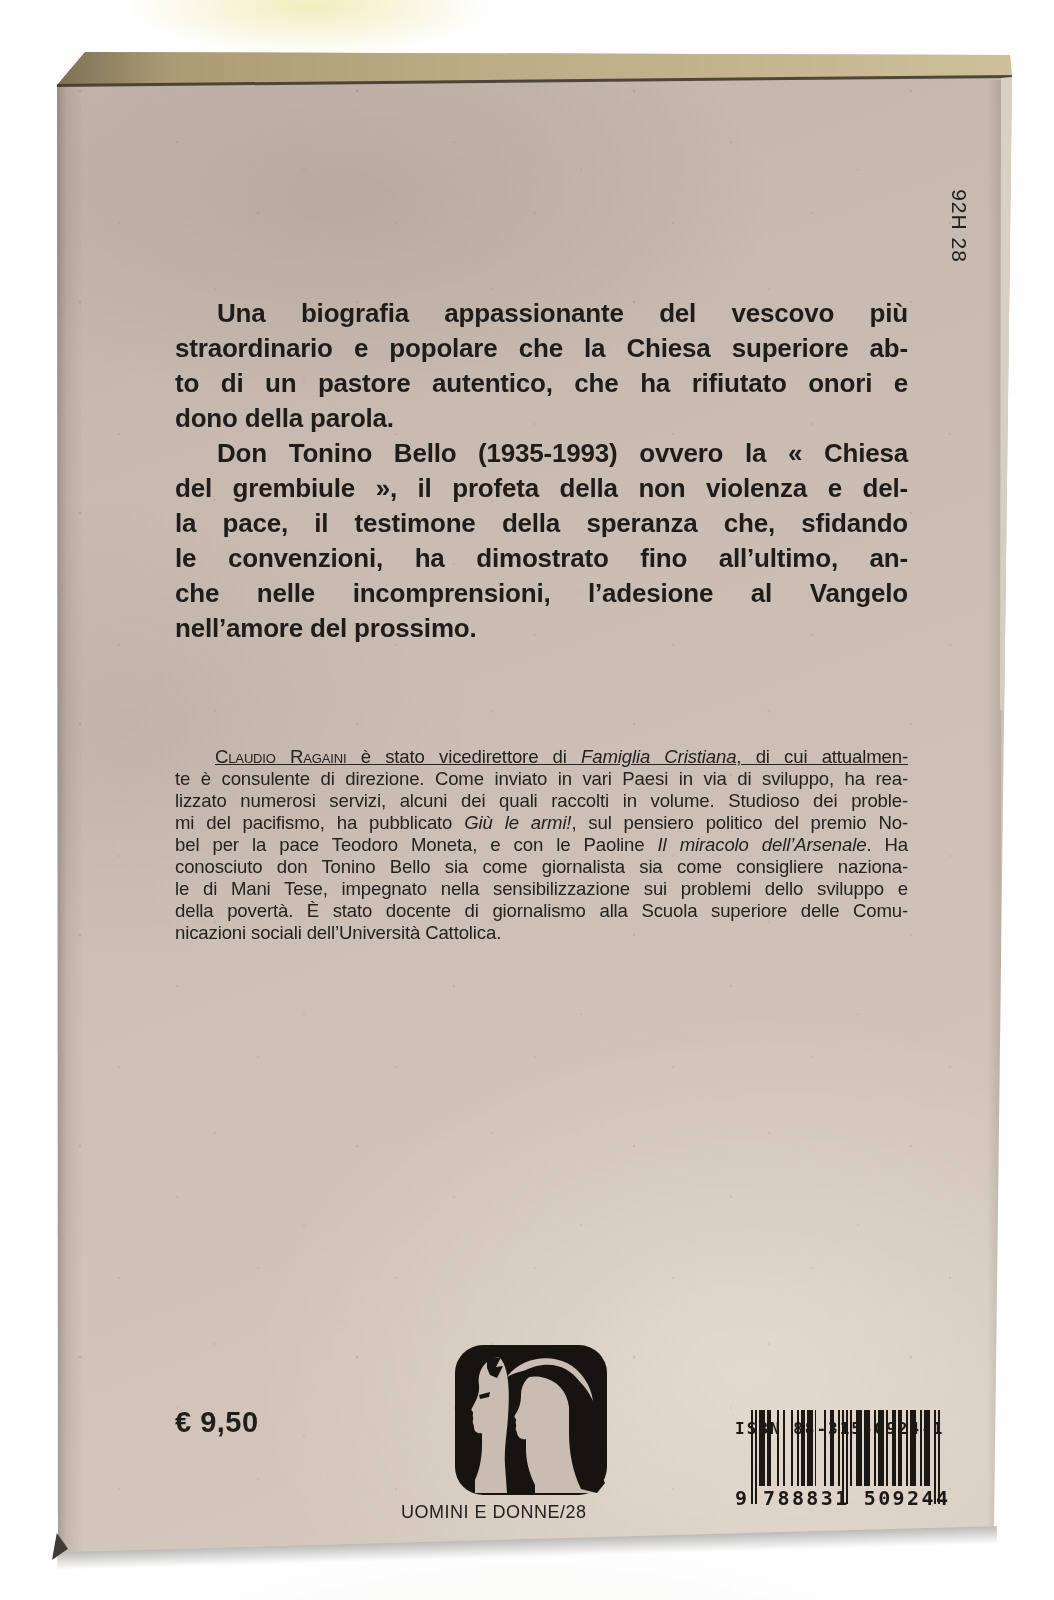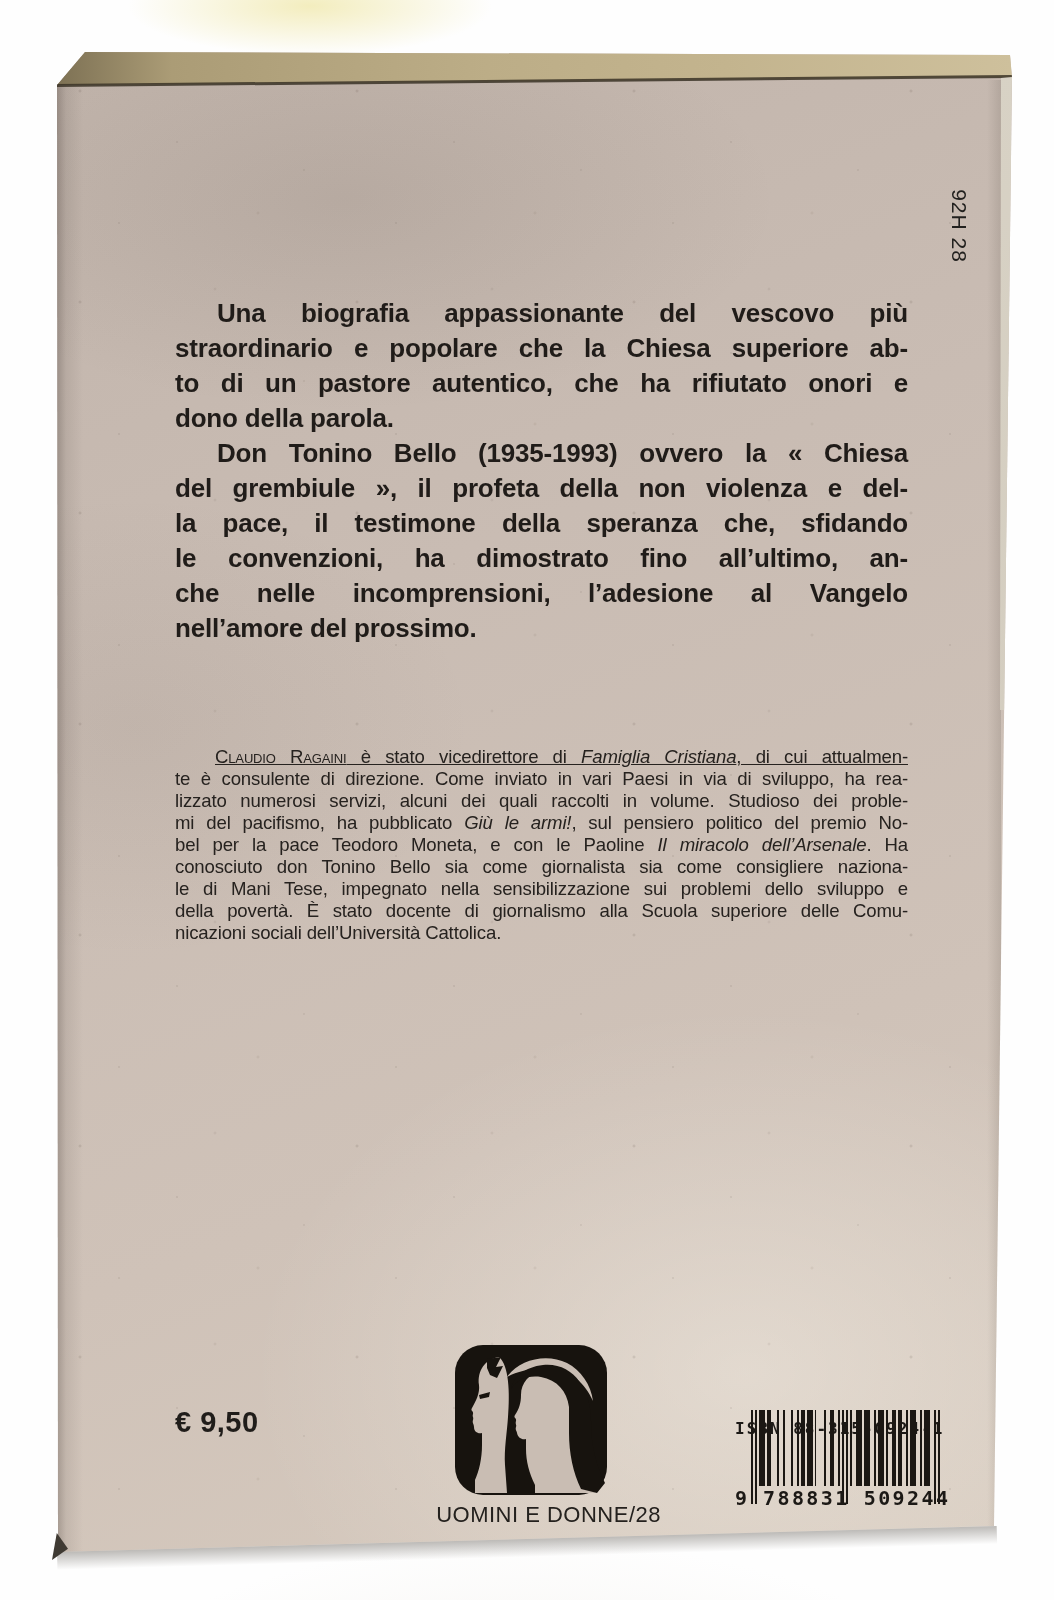--- a/index.html
+++ b/index.html
@@ -87,22 +87,22 @@
     transform:rotate(90deg);
     font-size:21px;letter-spacing:1px;color:#22211f;text-align:center;line-height:24px;
   }
   #price{
     position:absolute;left:118px;top:1356px;
     font-size:29px;font-weight:700;color:#201d1a;letter-spacing:.5px;
   }
   
   #logo{position:absolute;left:398px;top:1295px;width:152px;height:150px;}
   #series-label{
-    position:absolute;left:344px;top:1452px;width:260px;text-align:right;
-    font-size:22px;color:#24211e;letter-spacing:.5px;
+    position:absolute;left:344px;top:1452px;width:260px;text-align:left;
+    font-size:18px;color:#24211e;letter-spacing:.5px;
   }
   
   #isbn-label{
     position:absolute;left:678px;top:1369px;width:218px;
     font-family:"DejaVu Sans Mono","Liberation Mono",monospace;
     font-size:16px;font-weight:700;letter-spacing:2px;color:#1c1916;white-space:nowrap;
   }
   #barcode{
     position:absolute;left:694px;top:1360px;width:188px;height:94px;
     display:flex;align-items:flex-start;

